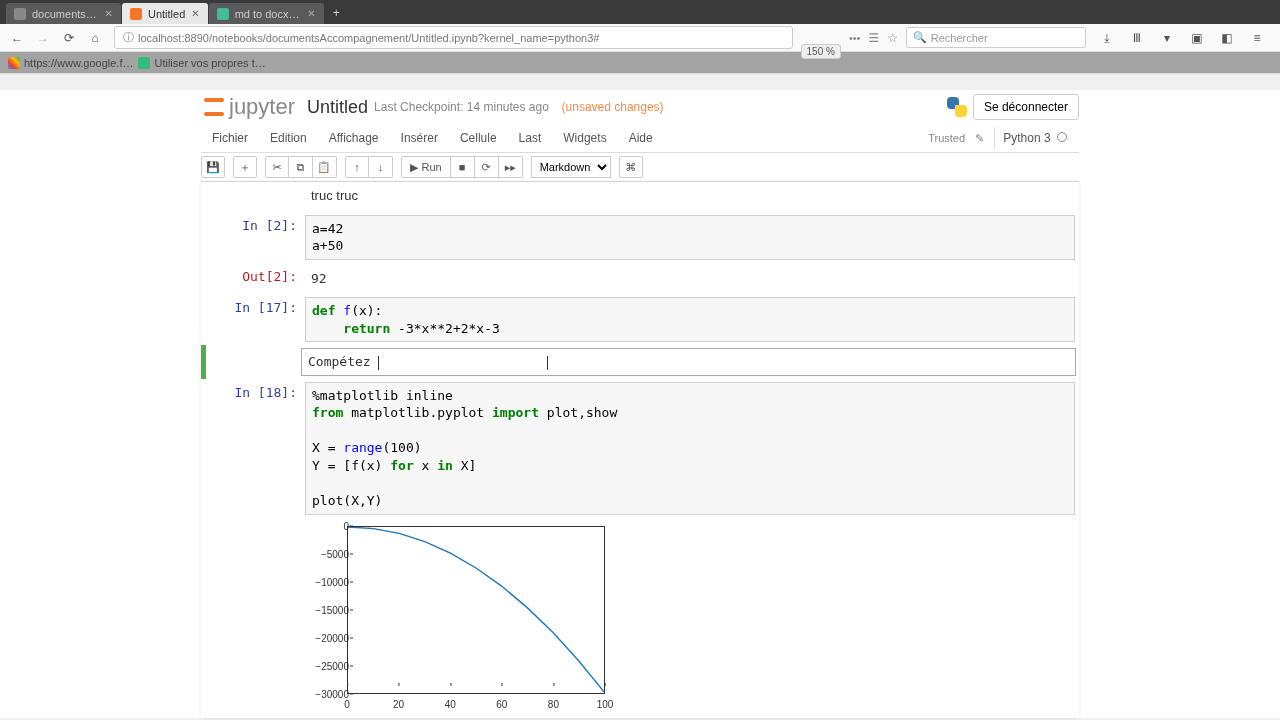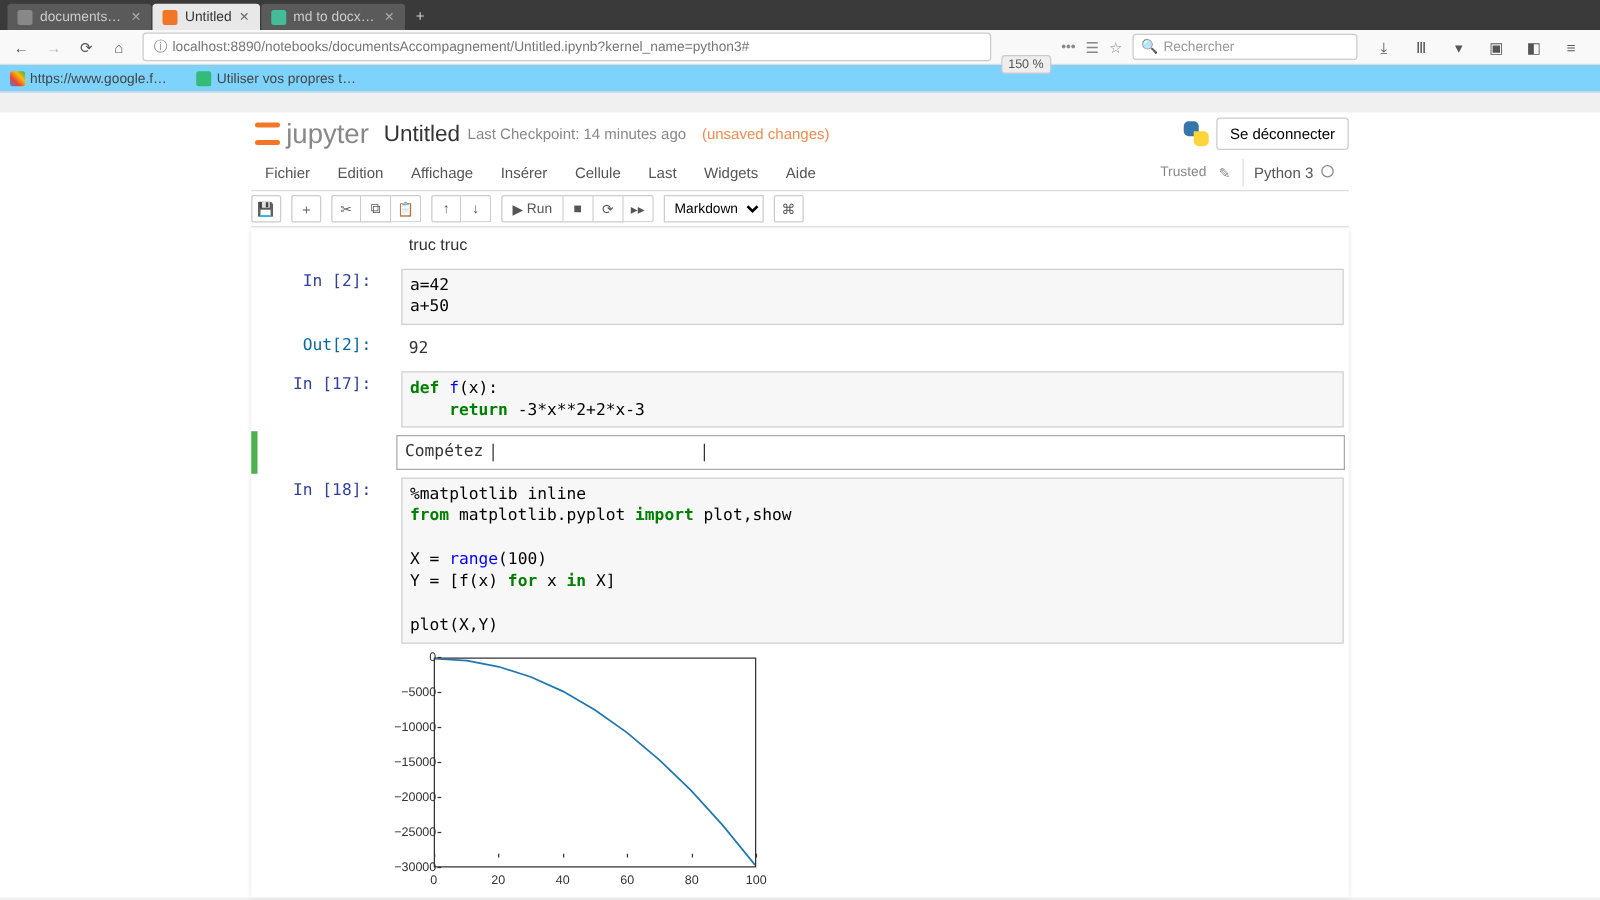--- a/index.html
+++ b/index.html
@@ -79,26 +79,26 @@
     padding: 3px 6px;
     font-size: 11px;
     color: #999;
     background: #fff;
     display: flex;
     align-items: center;
     gap: 4px;
   }
   .right-icons { display: flex; gap: 8px; padding: 0 6px; }
   .bookmark-bar {
-    background: #7dd3fc;
+    background: #a3a3a3;
     height: 22px;
     display: flex;
     align-items: center;
     padding: 0 8px;
-    gap: 24px;
+    gap: 5px;
     font-size: 11px;
     border-bottom: 1px solid #ddd;
     color: #444;
   }
   .bookmark-item { display: flex; align-items: center; gap: 4px; cursor: pointer; }
   .bk-icon { width: 12px; height: 12px; border-radius: 2px; }
 
   
   .page { background: #fff; margin: 16px auto; width: 100%; }
   .jupyter-header {
@@ -163,28 +163,28 @@
   .run-btn { padding: 0 8px; gap: 3px; }
   .cell-type-sel {
     border: 1px solid #ccc; height: 22px; font-size: 11px; padding: 0 4px;
     width: 80px; background: #fff;
   }
 
   .notebook {
     width: 878px; margin: 0 auto; padding-top: 2px; padding-bottom: 8px;
     background: #fff; box-shadow: 0 0 4px rgba(0,0,0,.1);
   }
-  .cell { display: flex; padding: 3px 4px; gap: 16px; }
+  .cell { display: flex; padding: 3px 4px; }
   .prompt {
     width: 100px; text-align: right; padding-right: 8px;
     font-family: monospace; font-size: 13px; flex-shrink: 0;
     padding-top: 3px;
   }
   .prompt-in { color: #303f9f; }
-  .prompt-out { color: #0369a1; }
+  .prompt-out { color: #b91c1c; }
   .cell-body {
     flex: 1; padding: 4px 6px; font-family: monospace; font-size: 13px;
     line-height: 1.35;
   }
   .code-body { border: 1px solid #cfcfcf; background: #f7f7f7; }
   .out-body { padding: 4px 6px; }
   .selected-cell { position: relative; }
   .selected-cell::before {
     content: ""; position: absolute; left: 0; top: 0; bottom: 0; width: 5px;
     background: #4caf50;

